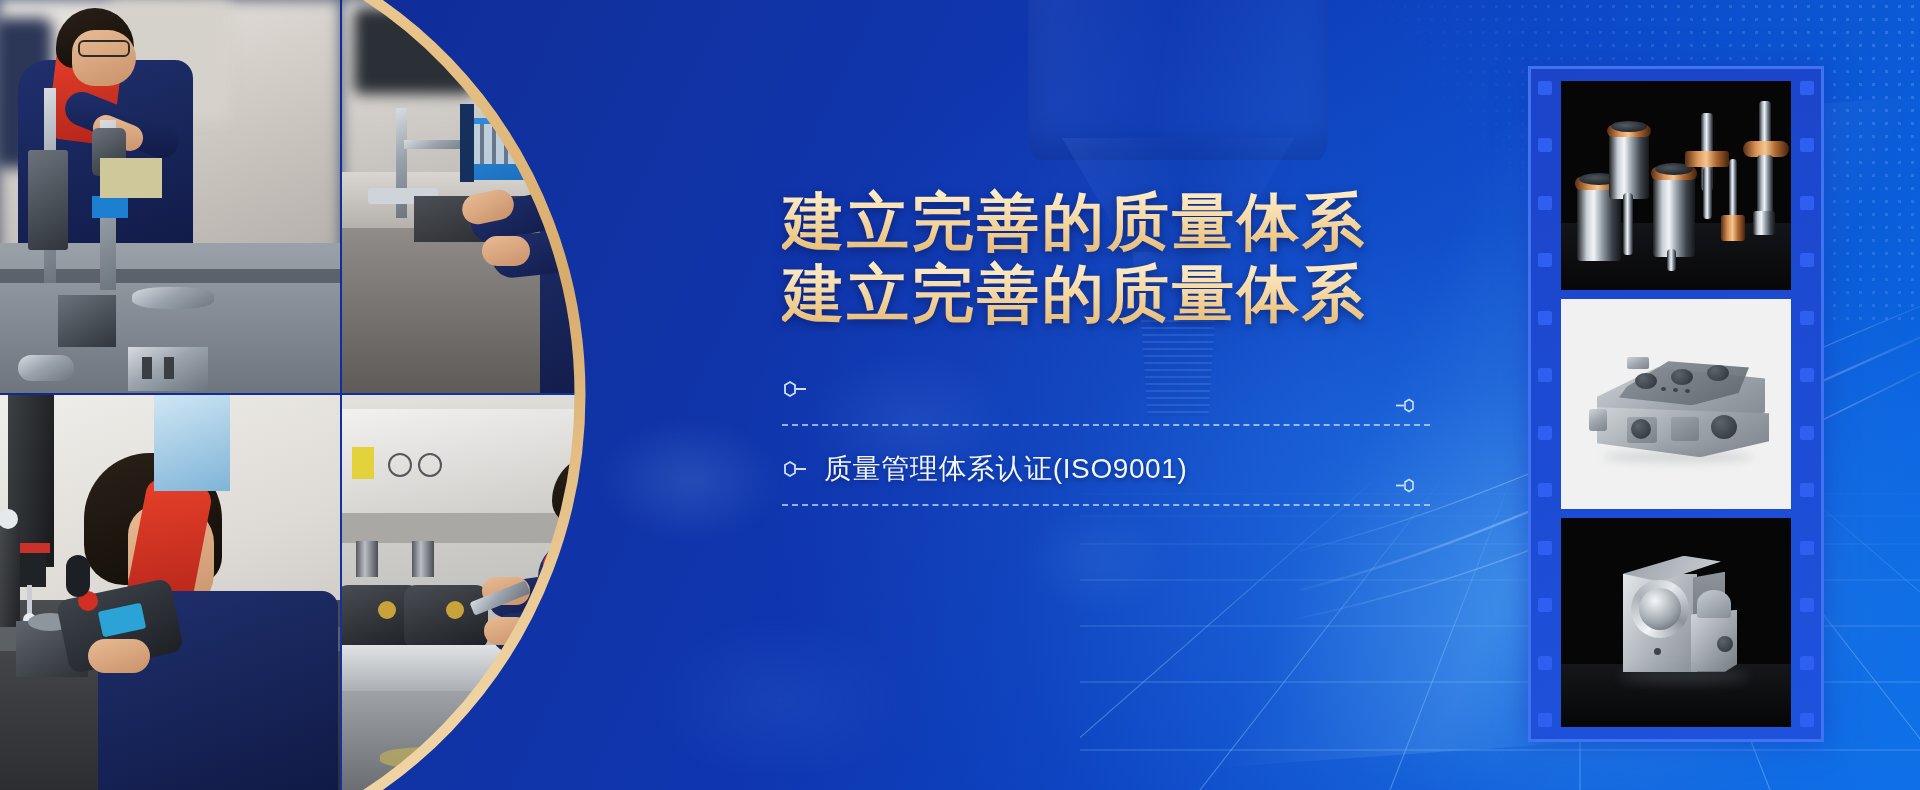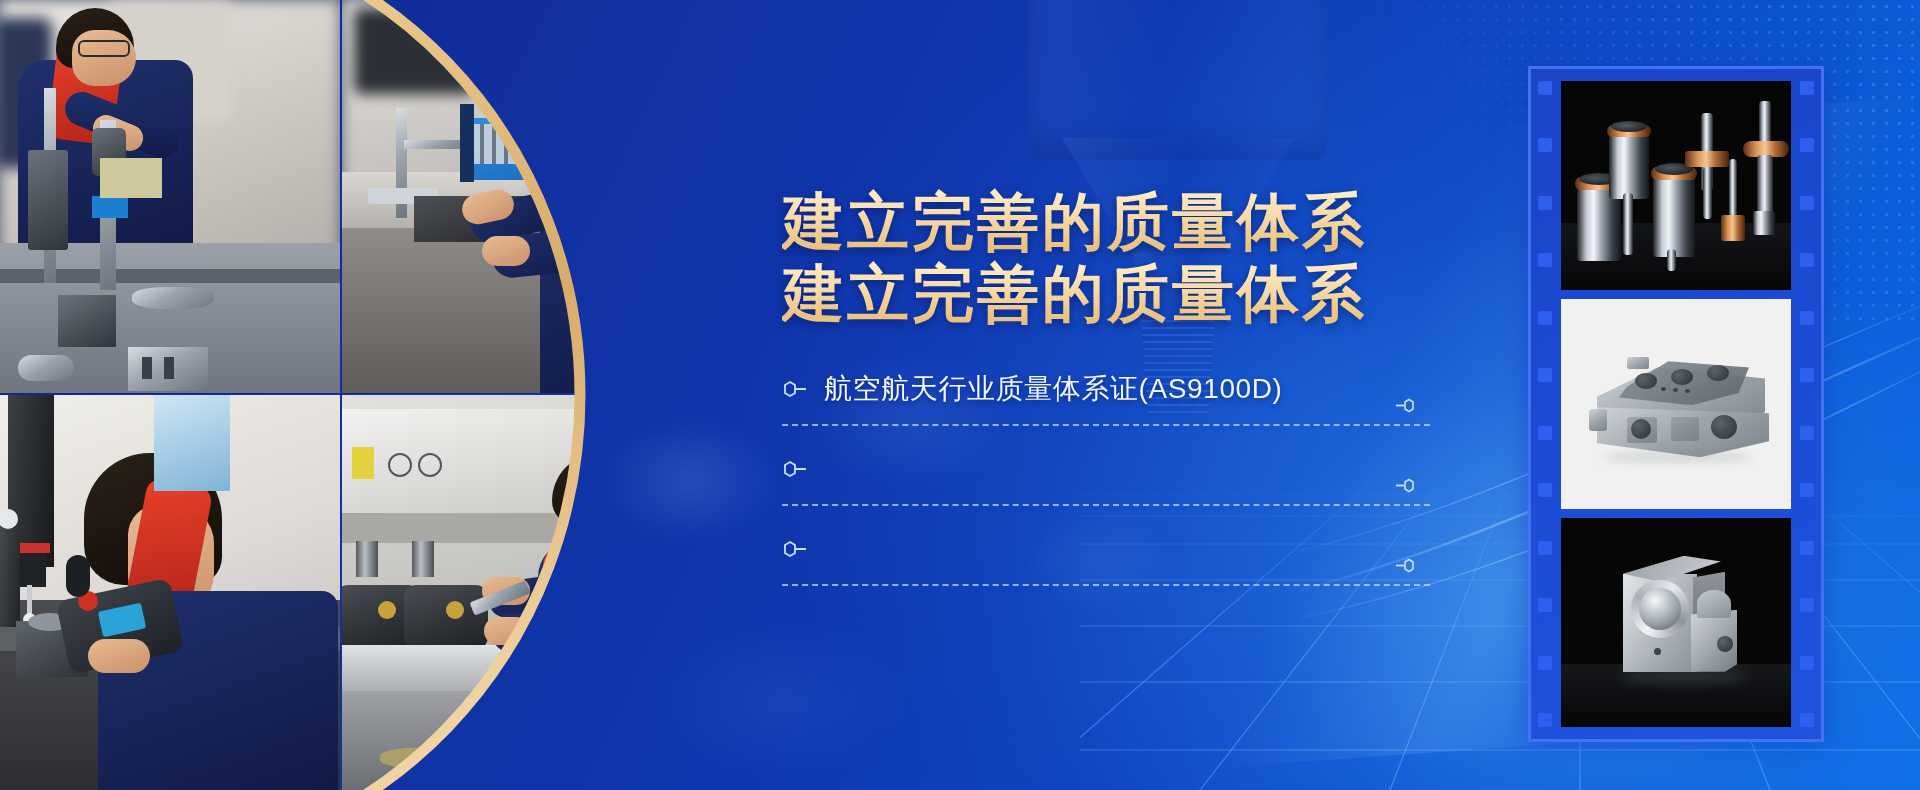--- a/index.html
+++ b/index.html
@@ -344,36 +344,20 @@
       </svg>
     </div>
   </div>
 
   <div class="copy">
     <div class="headline">建立完善的质量体系</div>
     <div class="headline">建立完善的质量体系</div>
 
     <div class="bullets">
 
-      <div class="bullet">
-        <span class="bmarker">
-          <svg width="26" height="18" viewBox="0 0 26 18">
-            <polygon points="8,2 13,5 13,13 8,16 3,13 3,5" fill="none" stroke="#cfe0ff" stroke-width="1.8"></polygon>
-            <line x1="14" y1="9" x2="24" y2="9" stroke="#cfe0ff" stroke-width="2"></line>
-          </svg>
-        </span>
-        <span class="btext">航空航天行业质量体系证(AS9100D)</span>
-        <span class="bend">
-          <svg width="20" height="15" viewBox="0 0 20 15">
-            <line x1="0" y1="7.5" x2="8" y2="7.5" stroke="#cfe0ff" stroke-width="1.8"></line>
-            <polygon points="13,1.5 17,4 17,11 13,13.5 9,11 9,4" fill="none" stroke="#cfe0ff" stroke-width="1.6"></polygon>
-          </svg>
-        </span>
-        <span class="bline"></span>
-      </div>
 
       <div class="bullet">
         <span class="bmarker">
           <svg width="26" height="18" viewBox="0 0 26 18">
             <polygon points="8,2 13,5 13,13 8,16 3,13 3,5" fill="none" stroke="#cfe0ff" stroke-width="1.8"></polygon>
             <line x1="14" y1="9" x2="24" y2="9" stroke="#cfe0ff" stroke-width="2"></line>
           </svg>
         </span>
         <span class="bend">
           <svg width="20" height="15" viewBox="0 0 20 15">
@@ -384,20 +368,21 @@
         <span class="bline"></span>
       </div>
 
       <div class="bullet">
         <span class="bmarker">
           <svg width="26" height="18" viewBox="0 0 26 18">
             <polygon points="8,2 13,5 13,13 8,16 3,13 3,5" fill="none" stroke="#cfe0ff" stroke-width="1.8"></polygon>
             <line x1="14" y1="9" x2="24" y2="9" stroke="#cfe0ff" stroke-width="2"></line>
           </svg>
         </span>
+        <span class="btext">质量管理体系认证(ISO9001)</span>
         <span class="bend">
           <svg width="20" height="15" viewBox="0 0 20 15">
             <line x1="0" y1="7.5" x2="8" y2="7.5" stroke="#cfe0ff" stroke-width="1.8"></line>
             <polygon points="13,1.5 17,4 17,11 13,13.5 9,11 9,4" fill="none" stroke="#cfe0ff" stroke-width="1.6"></polygon>
           </svg>
         </span>
         <span class="bline"></span>
       </div>
 
     </div>

